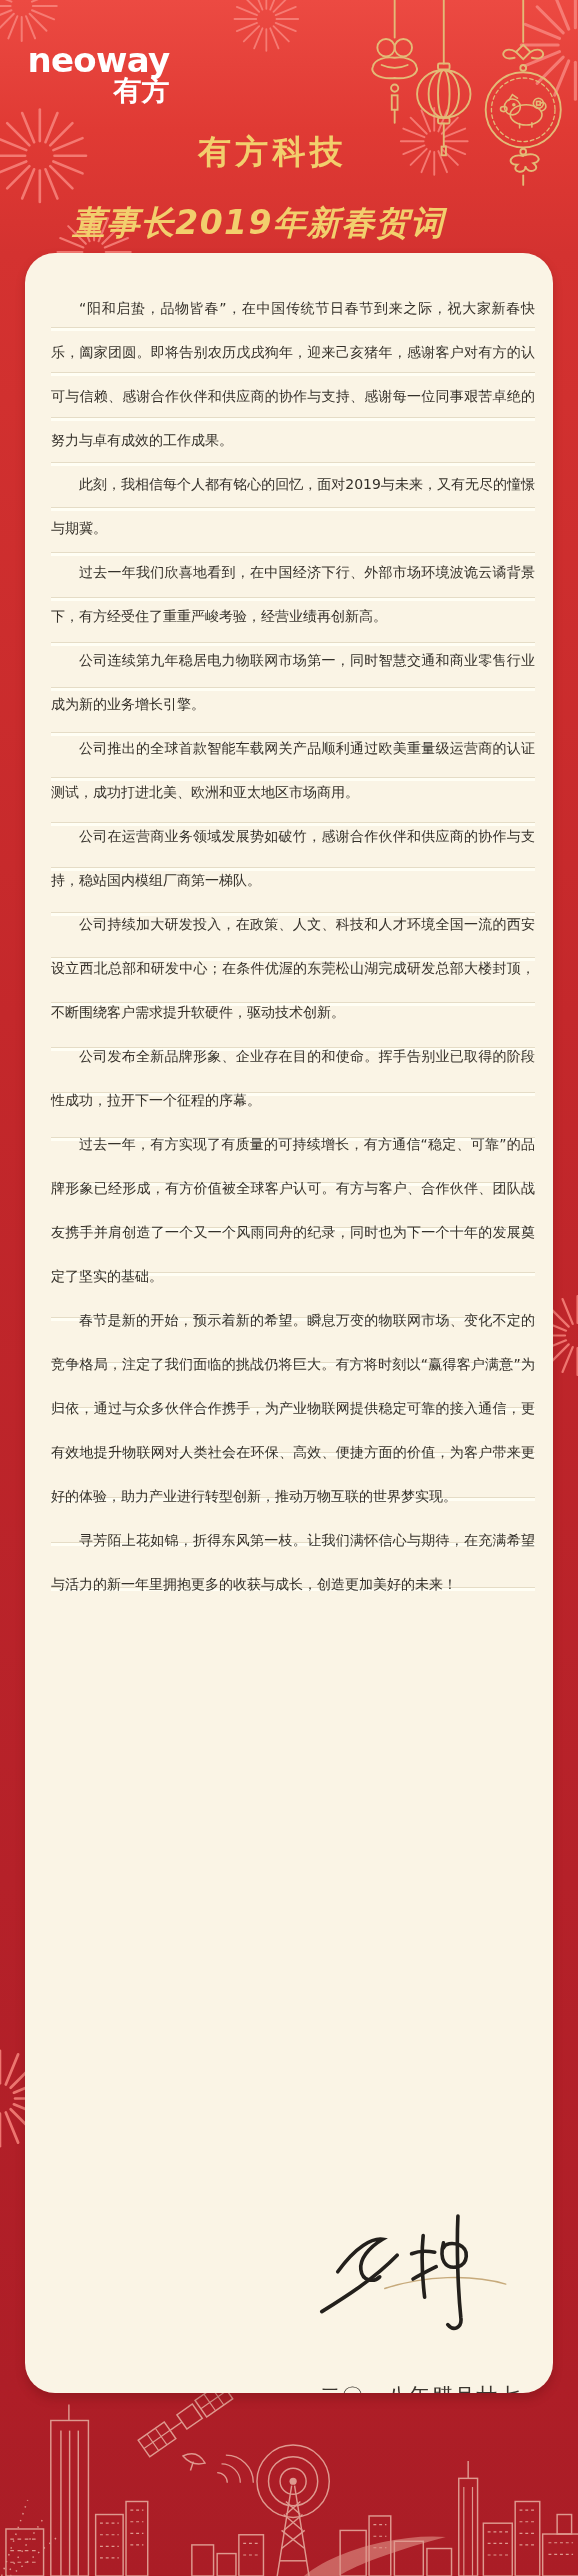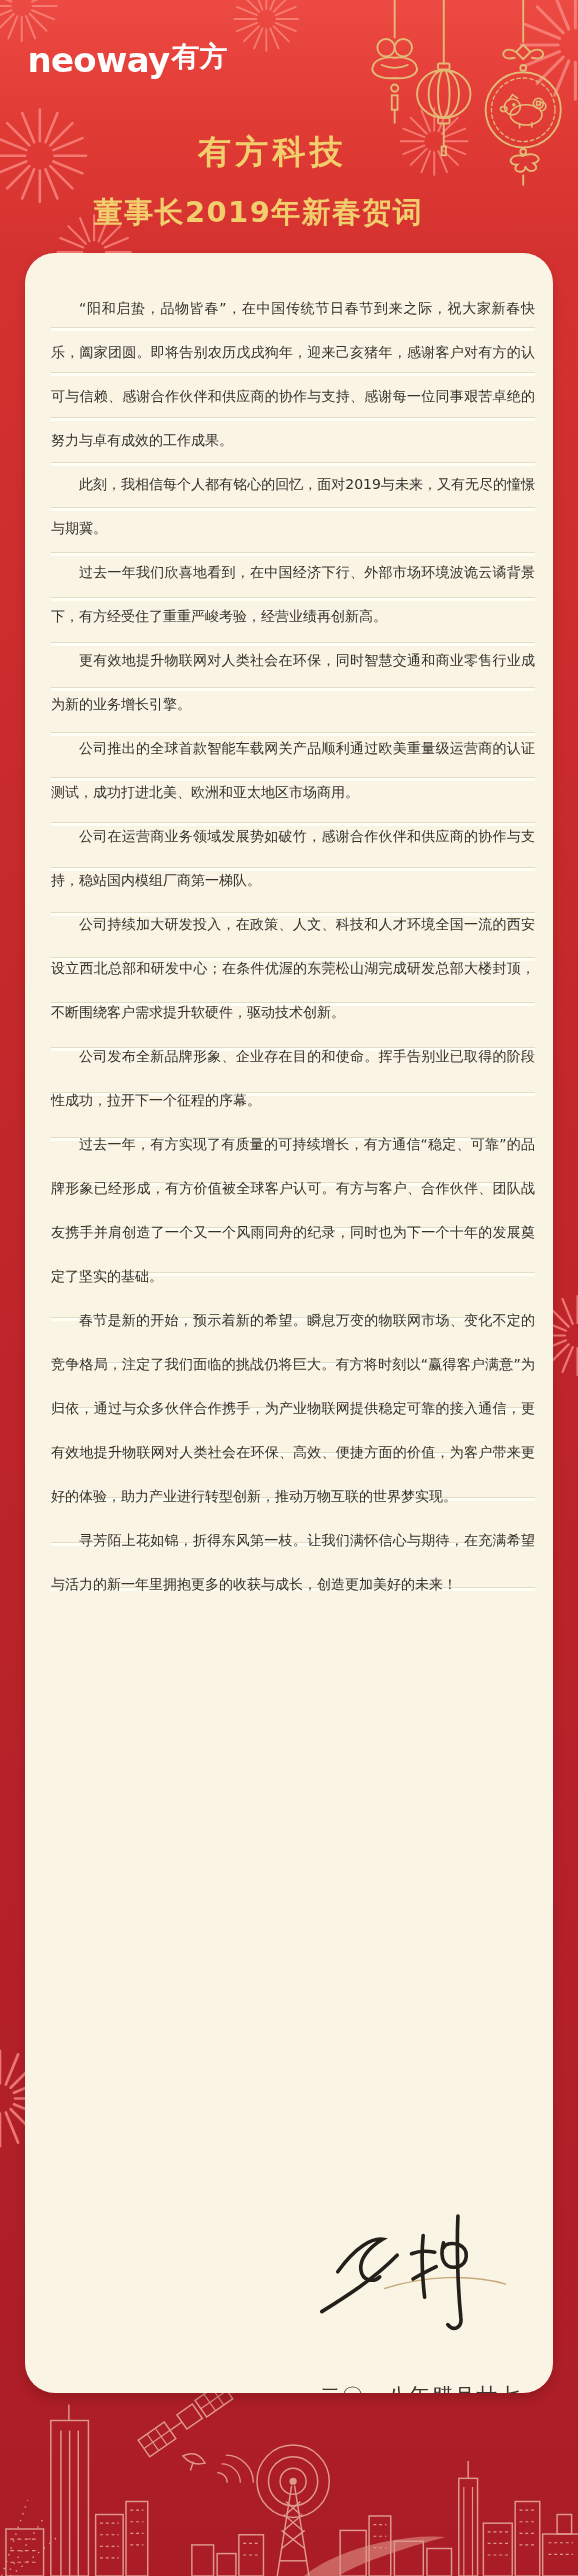--- a/index.html
+++ b/index.html
@@ -3,26 +3,26 @@
 <meta charset="utf-8">
 <style>
   html,body{margin:0;padding:0;}
   .page{
     position:relative;width:579px;height:2576px;overflow:hidden;
     background:linear-gradient(180deg,#ec4a42 0px,#e03a34 130px,#d43230 253px,#c4282b 1013px,#b52129 1881px,#ae1e27 2388px,#aa1d26 2576px);
     font-family:"DejaVu Sans","Liberation Sans",sans-serif;
   }
   svg{display:block;}
   
-  .logo{position:absolute;left:27.5px;top:43px;color:#fff;display:flex;align-items:flex-start;z-index:3;}
+  .logo{position:absolute;left:27.5px;top:43px;color:#fff;display:flex;align-items:flex-end;z-index:3;flex-direction:column;}
   .logo .latin{font-size:34px;font-weight:bold;letter-spacing:-0.7px;line-height:1;}
   .logo .cjk{font-size:28px;font-weight:bold;margin-left:2px;line-height:1;}
   .title{position:absolute;left:0;top:130px;width:517px;text-align:center;color:#f2cf6d;font-weight:bold;z-index:3;}
   .title .line1{font-size:33px;letter-spacing:4.3px;padding-left:28px;}
-  .title .line2{font-size:29px;letter-spacing:1.4px;margin-top:18px;}
+  .title .line2{font-size:33px;letter-spacing:1.4px;margin-top:26px;font-style:italic;}
   .header-deco{position:absolute;right:0;top:0;z-index:2;}
   .fw-strip{position:absolute;z-index:1;overflow:visible;}
   
   .card{
     position:absolute;left:25px;top:253px;width:528px;height:2140px;
     background:#faf4e5;border-radius:30px;z-index:4;overflow:hidden;
     box-shadow:0 5.8px 10px rgba(80,10,10,.25);
   }
   .letter-body{
     padding:33px 18px 0 26px;
@@ -136,21 +136,21 @@
   <div class="title">
     <div class="line1">有方科技</div>
     <div class="line2">董事长2019年新春贺词</div>
   </div>
 
   <div class="card">
     <div class="letter-body">
       <p>“阳和启蛰，品物皆春”，在中国传统节日春节到来之际，祝大家新春快乐，阖家团圆。即将告别农历戊戌狗年，迎来己亥猪年，感谢客户对有方的认可与信赖、感谢合作伙伴和供应商的协作与支持、感谢每一位同事艰苦卓绝的努力与卓有成效的工作成果。</p>
       <p>此刻，我相信每个人都有铭心的回忆，面对2019与未来，又有无尽的憧憬与期冀。</p>
       <p>过去一年我们欣喜地看到，在中国经济下行、外部市场环境波诡云谲背景下，有方经受住了重重严峻考验，经营业绩再创新高。</p>
-      <p>更有效地提升物联网对人类社会在环保，同时智慧交通和商业零售行业成为新的业务增长引擎。</p>
+      <p>公司连续第九年稳居电力物联网市场第一，同时智慧交通和商业零售行业成为新的业务增长引擎。</p>
       <p>公司推出的全球首款智能车载网关产品顺利通过欧美重量级运营商的认证测试，成功打进北美、欧洲和亚太地区市场商用。</p>
       <p>公司在运营商业务领域发展势如破竹，感谢合作伙伴和供应商的协作与支持，稳站国内模组厂商第一梯队。</p>
       <p>公司持续加大研发投入，在政策、人文、科技和人才环境全国一流的西安设立西北总部和研发中心；在条件优渥的东莞松山湖完成研发总部大楼封顶，不断围绕客户需求提升软硬件，驱动技术创新。</p>
       <p>公司发布全新品牌形象、企业存在目的和使命。挥手告别业已取得的阶段性成功，拉开下一个征程的序幕。</p>
       <p>过去一年，有方实现了有质量的可持续增长，有方通信“稳定、可靠”的品牌形象已经形成，有方价值被全球客户认可。有方与客户、合作伙伴、团队战友携手并肩创造了一个又一个风雨同舟的纪录，同时也为下一个十年的发展奠定了坚实的基础。</p>
       <p>春节是新的开始，预示着新的希望。瞬息万变的物联网市场、变化不定的竞争格局，注定了我们面临的挑战仍将巨大。有方将时刻以“赢得客户满意”为归依，通过与众多伙伴合作携手，为产业物联网提供稳定可靠的接入通信，更有效地提升物联网对人类社会在环保、高效、便捷方面的价值，为客户带来更好的体验，助力产业进行转型创新，推动万物互联的世界梦实现。</p>
       <p>寻芳陌上花如锦，折得东风第一枝。让我们满怀信心与期待，在充满希望与活力的新一年里拥抱更多的收获与成长，创造更加美好的未来！</p>
 
     </div>
 

